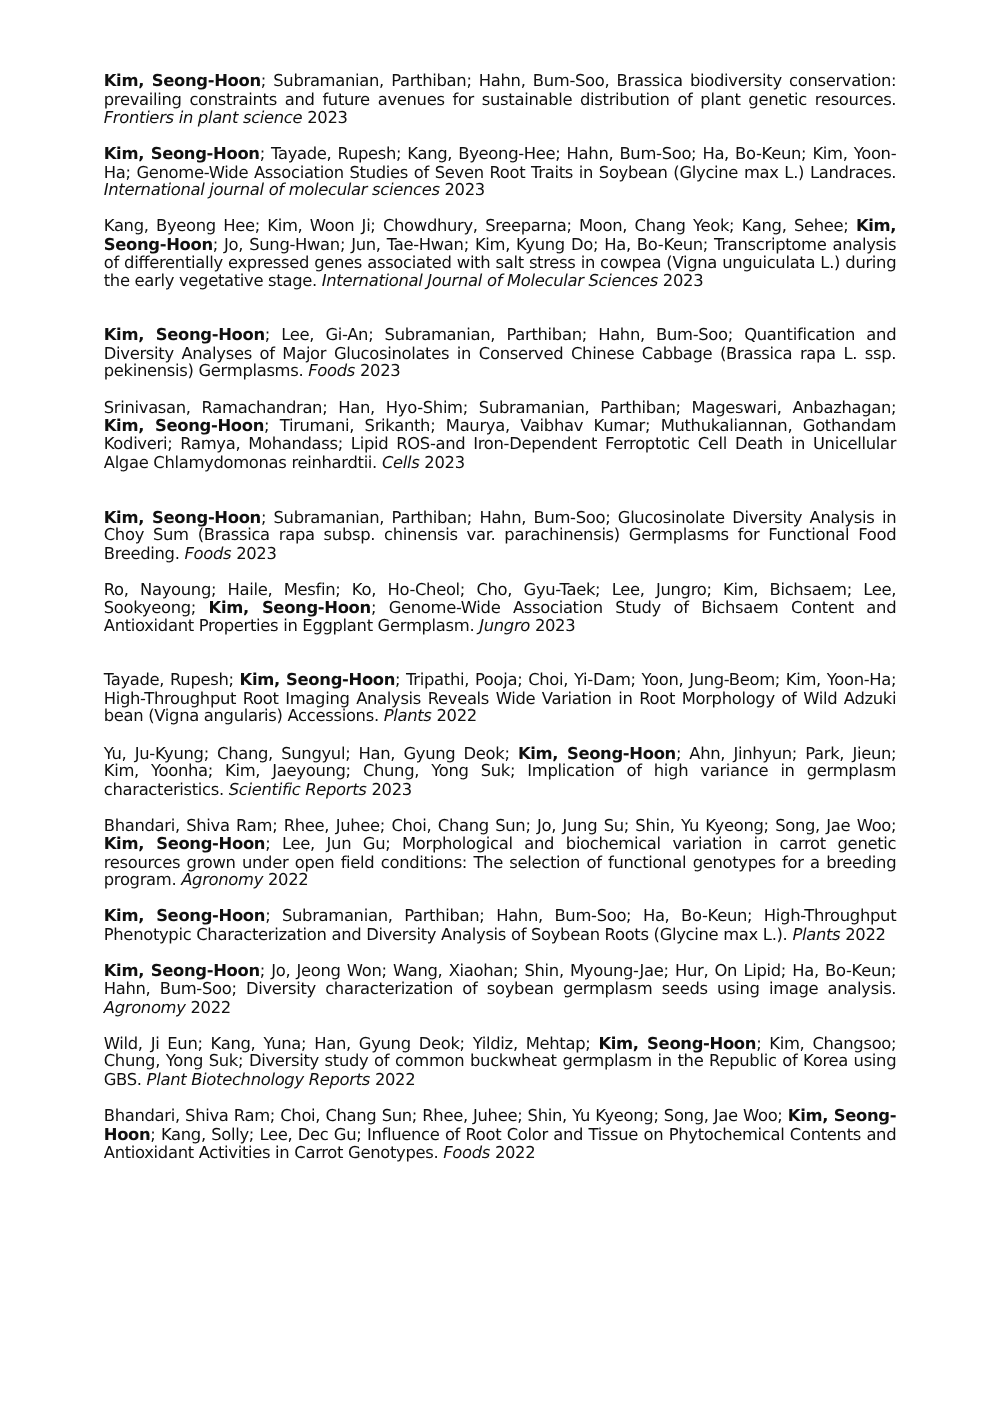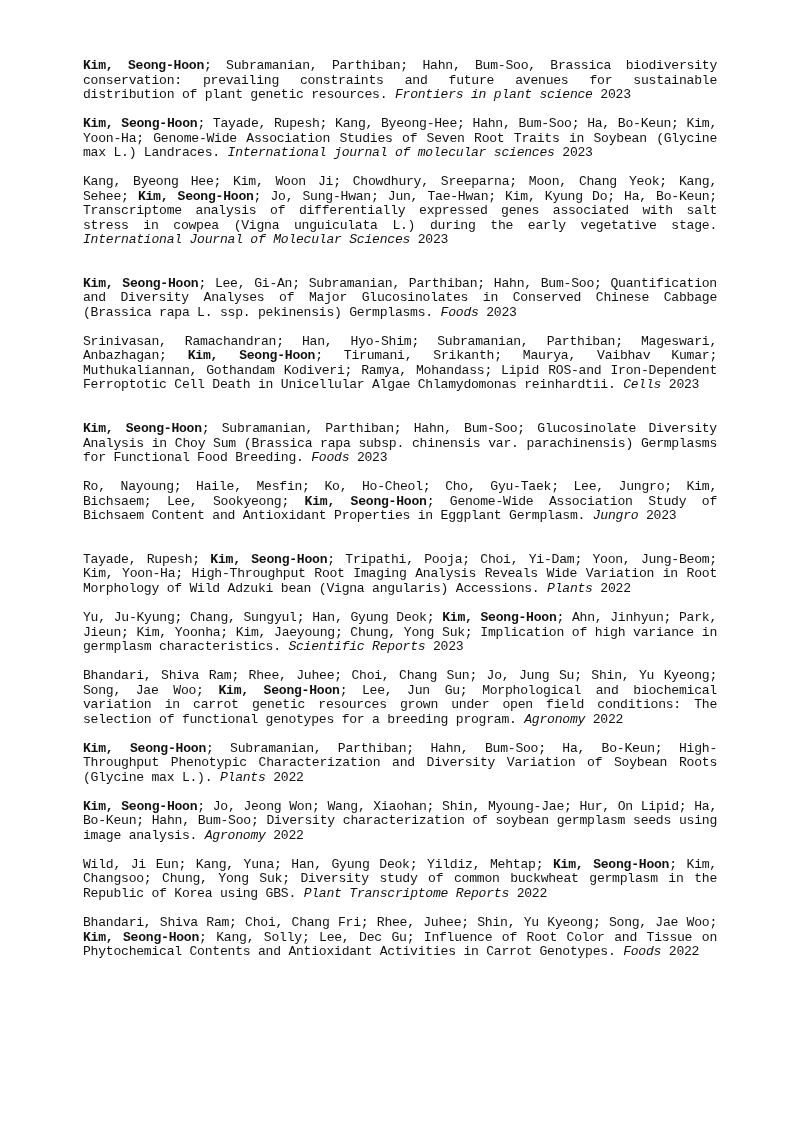--- a/index.html
+++ b/index.html
@@ -21,21 +21,20 @@
       font-family: "DejaVu Sans", sans-serif;
       font-size: 13.1px;
       line-height: 14.5px;
       color: #111111;
       letter-spacing: -0.25px;
     }
     .entry {
       margin: 0 0 14.6px 0;
       text-align: justify;
       text-align-last: left;
-      font-family: Liberation Mono, monospace;
     }
     .spacer {
       height: 14.6px;
     }
     .author-highlight {
       font-weight: bold;
     }
     .journal {
       font-style: italic;
     }
@@ -61,20 +60,20 @@
 
   <p class="entry"><span>Ro, Nayoung; Haile, Mesfin; Ko, Ho-Cheol; Cho, Gyu-Taek; Lee, Jungro; Kim, Bichsaem; Lee, Sookyeong; </span><span class="author-highlight">Kim, Seong-Hoon</span><span>; Genome-Wide Association Study of Bichsaem Content and Antioxidant Properties in Eggplant Germplasm. </span><span class="journal">Jungro</span><span> 2023</span></p>
   <div class="spacer"></div>
 
   <p class="entry"><span>Tayade, Rupesh; </span><span class="author-highlight">Kim, Seong-Hoon</span><span>; Tripathi, Pooja; Choi, Yi-Dam; Yoon, Jung-Beom; Kim, Yoon-Ha; High-Throughput Root Imaging Analysis Reveals Wide Variation in Root Morphology of Wild Adzuki bean (Vigna angularis) Accessions. </span><span class="journal">Plants</span><span> 2022</span></p>
 
   <p class="entry"><span>Yu, Ju-Kyung; Chang, Sungyul; Han, Gyung Deok; </span><span class="author-highlight">Kim, Seong-Hoon</span><span>; Ahn, Jinhyun; Park, Jieun; Kim, Yoonha; Kim, Jaeyoung; Chung, Yong Suk; Implication of high variance in germplasm characteristics. </span><span class="journal">Scientific Reports</span><span> 2023</span></p>
 
   <p class="entry"><span>Bhandari, Shiva Ram; Rhee, Juhee; Choi, Chang Sun; Jo, Jung Su; Shin, Yu Kyeong; Song, Jae Woo; </span><span class="author-highlight">Kim, Seong-Hoon</span><span>; Lee, Jun Gu; Morphological and biochemical variation in carrot genetic resources grown under open field conditions: The selection of functional genotypes for a breeding program. </span><span class="journal">Agronomy</span><span> 2022</span></p>
 
-  <p class="entry"><span></span><span class="author-highlight">Kim, Seong-Hoon</span><span>; Subramanian, Parthiban; Hahn, Bum-Soo; Ha, Bo-Keun; High-Throughput Phenotypic Characterization and Diversity Variation of Soybean Roots (Glycine max L.). </span><span class="journal">Plants</span><span> 2022</span></p>
+  <p class="entry"><span></span><span class="author-highlight">Kim, Seong-Hoon</span><span>; Subramanian, Parthiban; Hahn, Bum-Soo; Ha, Bo-Keun; High-Throughput Phenotypic Characterization and Diversity Analysis of Soybean Roots (Glycine max L.). </span><span class="journal">Plants</span><span> 2022</span></p>
 
   <p class="entry"><span></span><span class="author-highlight">Kim, Seong-Hoon</span><span>; Jo, Jeong Won; Wang, Xiaohan; Shin, Myoung-Jae; Hur, On Lipid; Ha, Bo-Keun; Hahn, Bum-Soo; Diversity characterization of soybean germplasm seeds using image analysis. </span><span class="journal">Agronomy</span><span> 2022</span></p>
 
-  <p class="entry"><span>Wild, Ji Eun; Kang, Yuna; Han, Gyung Deok; Yildiz, Mehtap; </span><span class="author-highlight">Kim, Seong-Hoon</span><span>; Kim, Changsoo; Chung, Yong Suk; Diversity study of common buckwheat germplasm in the Republic of Korea using GBS. </span><span class="journal">Plant Transcriptome Reports</span><span> 2022</span></p>
+  <p class="entry"><span>Wild, Ji Eun; Kang, Yuna; Han, Gyung Deok; Yildiz, Mehtap; </span><span class="author-highlight">Kim, Seong-Hoon</span><span>; Kim, Changsoo; Chung, Yong Suk; Diversity study of common buckwheat germplasm in the Republic of Korea using GBS. </span><span class="journal">Plant Biotechnology Reports</span><span> 2022</span></p>
 
-  <p class="entry"><span>Bhandari, Shiva Ram; Choi, Chang Fri; Rhee, Juhee; Shin, Yu Kyeong; Song, Jae Woo; </span><span class="author-highlight">Kim, Seong-Hoon</span><span>; Kang, Solly; Lee, Dec Gu; Influence of Root Color and Tissue on Phytochemical Contents and Antioxidant Activities in Carrot Genotypes. </span><span class="journal">Foods</span><span> 2022</span></p>
+  <p class="entry"><span>Bhandari, Shiva Ram; Choi, Chang Sun; Rhee, Juhee; Shin, Yu Kyeong; Song, Jae Woo; </span><span class="author-highlight">Kim, Seong-Hoon</span><span>; Kang, Solly; Lee, Dec Gu; Influence of Root Color and Tissue on Phytochemical Contents and Antioxidant Activities in Carrot Genotypes. </span><span class="journal">Foods</span><span> 2022</span></p>
 </div>
 
 </body></html>

